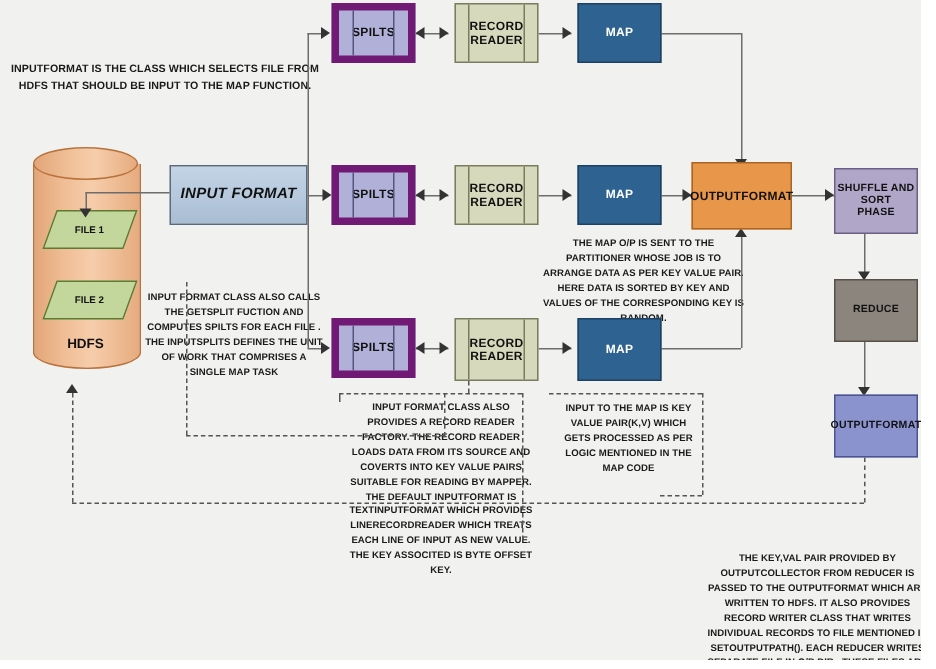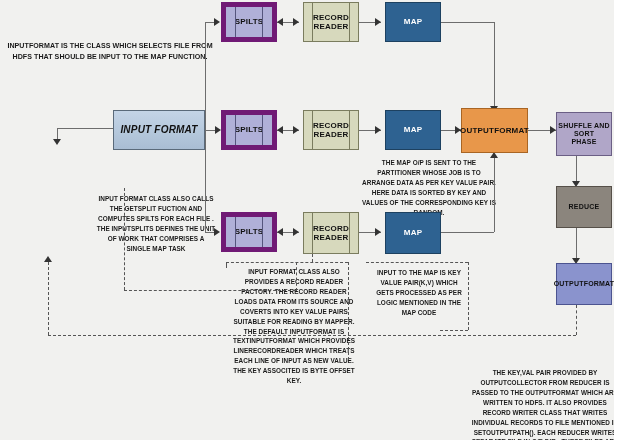--- a/index.html
+++ b/index.html
@@ -156,20 +156,31 @@
   <div class="note" id="note-getsplit">INPUT FORMAT CLASS ALSO CALLS THE GETSPLIT FUCTION AND COMPUTES SPILTS FOR EACH FILE . THE INPUTSPLITS DEFINES THE UNIT OF WORK THAT COMPRISES A SINGLE MAP TASK</div>
 
   <div class="note" id="note-recordreader">INPUT FORMAT CLASS ALSO PROVIDES A RECORD READER FACTORY. THE RECORD READER LOADS DATA FROM ITS SOURCE AND COVERTS INTO KEY VALUE PAIRS SUITABLE FOR READING BY MAPPER. THE DEFAULT INPUTFORMAT IS TEXTINPUTFORMAT WHICH PROVIDES LINERECORDREADER WHICH TREATS EACH LINE OF INPUT AS NEW VALUE. THE KEY ASSOCITED IS BYTE OFFSET KEY.</div>
 
   <div class="note" id="note-maptomap">INPUT TO THE MAP IS KEY VALUE PAIR(K,V) WHICH GETS PROCESSED AS PER LOGIC MENTIONED IN THE MAP CODE</div>
 
   <div class="note" id="note-partitioner">THE MAP O/P IS SENT TO THE PARTITIONER WHOSE JOB IS TO ARRANGE DATA AS PER KEY VALUE PAIR. HERE DATA IS SORTED BY KEY AND VALUES OF THE CORRESPONDING KEY IS RANDOM.</div>
 
   <div class="note" id="note-outputcollector">THE KEY,VAL PAIR PROVIDED BY OUTPUTCOLLECTOR FROM REDUCER IS PASSED TO THE OUTPUTFORMAT WHICH ARE WRITTEN TO HDFS. IT ALSO PROVIDES RECORD WRITER CLASS THAT WRITES INDIVIDUAL RECORDS TO FILE MENTIONED IN SETOUTPUTPATH(). EACH REDUCER WRITES SEPARATE FILE IN O/P DIR , THESE FILES ARE NAMED LIKE PART-0000.</div>
 
+  <div id="hdfs-cylinder">
+    <div id="hdfs-body"></div>
+    <div id="hdfs-top"></div>
+    <div class="file-shape" id="file1">
+      <span>FILE 1</span>
+    </div>
+    <div class="file-shape" id="file2">
+      <span>FILE 2</span>
+    </div>
+    <div id="hdfs-label">HDFS</div>
+  </div>
 
   <div class="line v-line" style="left:205px;top:22px;height:108px;"></div>
   <div class="line h-line" style="left:205px;top:22px;width:10px;"></div>
   <div class="arrow arrow-r" style="left:214px;top:18px;"></div>
 
   <div class="line v-line" style="left:205px;top:130px;height:102px;"></div>
   <div class="line h-line" style="left:205px;top:232px;width:10px;"></div>
   <div class="arrow arrow-r" style="left:214px;top:228px;"></div>
 
   <div class="line h-line" style="left:205px;top:130px;width:12px;"></div>

